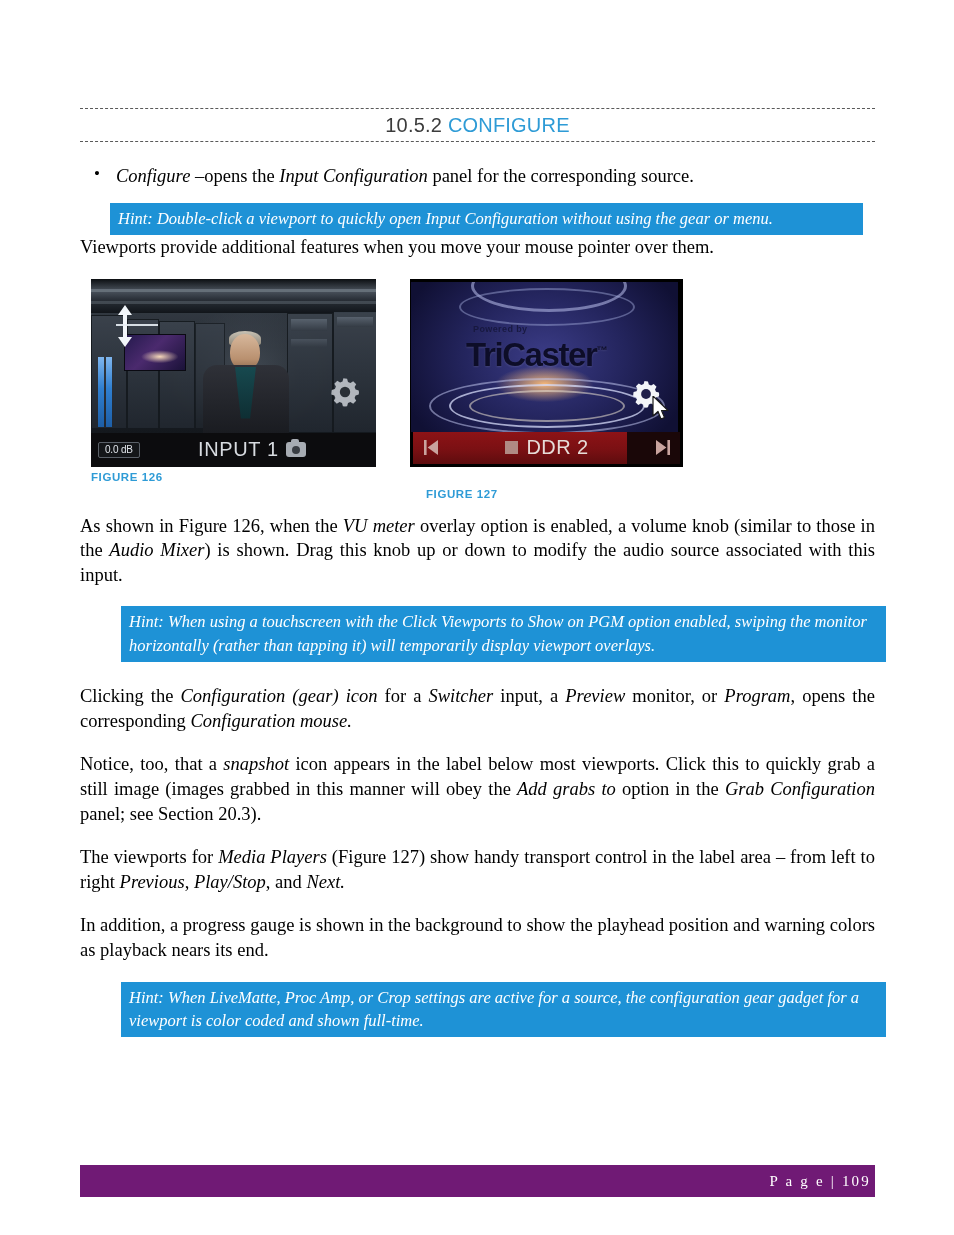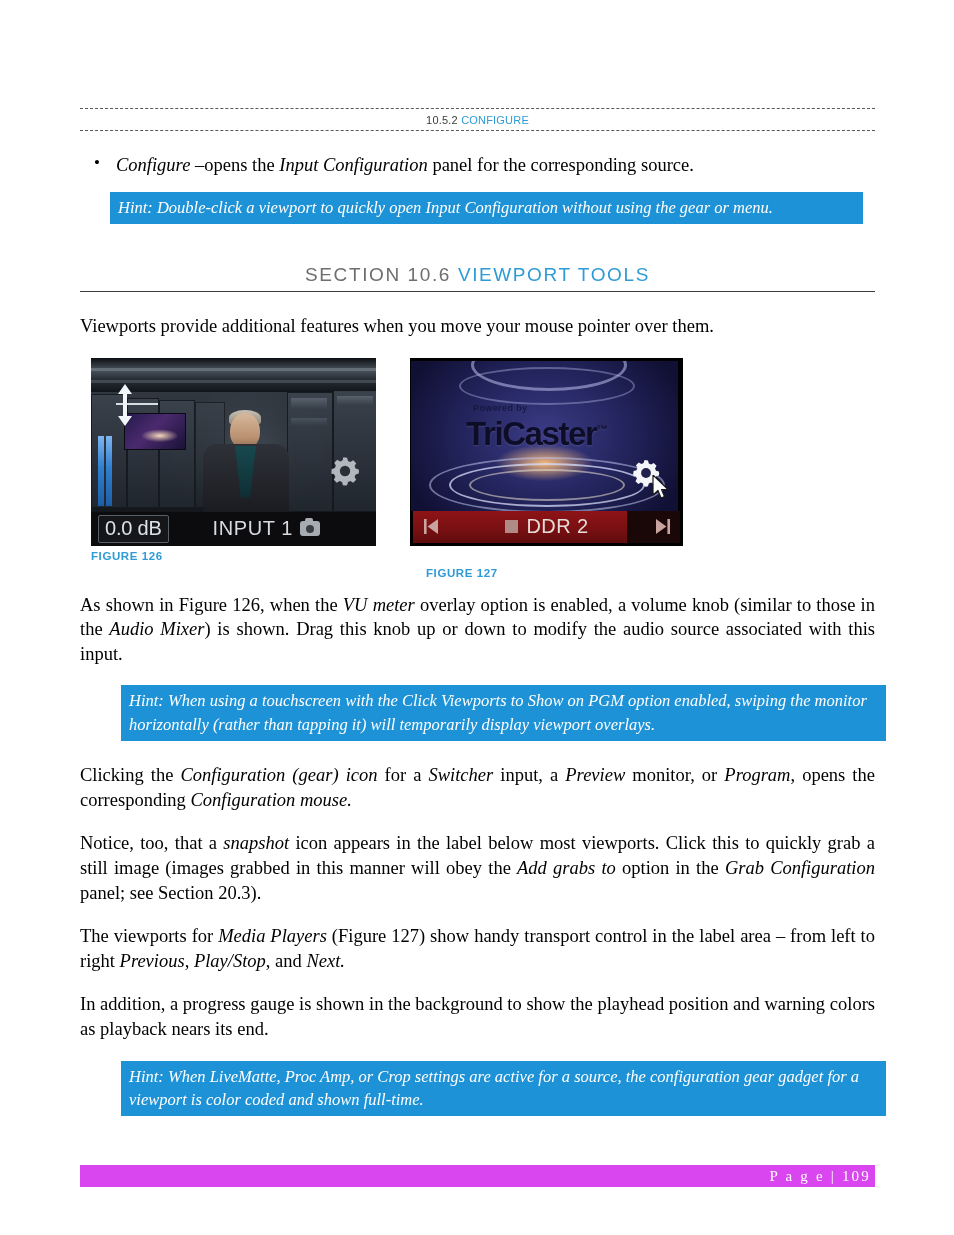--- a/index.html
+++ b/index.html
@@ -28,21 +28,21 @@
     width: 795px;
   }
 
   
   .subhead {
     border-top: 1px dashed #595959;
     border-bottom: 1px dashed #595959;
     text-align: center;
     padding: 5px 0 4px 0;
     font-family: "Liberation Sans", sans-serif;
-    font-size: 11px;
+    font-size: 20px;
     letter-spacing: 0.2px;
     margin-bottom: 22px;
   }
   .subhead .num { color: #3c3c3c; }
   .subhead .ttl { color: #2e9bd6; }
 
   
   p.body {
     font-size: 18.5px;
     line-height: 1.33;
@@ -207,21 +207,21 @@
   }
   
   .vp1 .labelbar {
     position: absolute; left: 0; top: 154px; width: 285px; height: 34px;
     background: #0c0c0e;
     display: flex;
     align-items: center;
   }
   .vp1 .db {
     font-family: "Liberation Sans", sans-serif;
-    font-size: 20px;
+    font-size: 10px;
     color: #dfe3e8;
     border: 1.5px solid #5a6068;
     border-radius: 2px;
     padding: 1px 6px 2px 6px;
     margin-left: 7px;
     background: #141619;
     letter-spacing: -0.2px;
   }
   .vp1 .inlabel {
     flex: 1;
@@ -364,22 +364,22 @@
     width: 13px; height: 13px;
     background: #b08a84;
   }
 
   
   .footer {
     position: absolute;
     left: 80px;
     top: 1165px;
     width: 795px;
-    height: 22px;
-    background: #d946ef;
+    height: 32px;
+    background: #701a75;
     color: #ffffff;
     font-family: "Liberation Serif", serif;
     font-size: 15px;
     display: flex;
     align-items: center;
     justify-content: flex-end;
     padding-right: 4px;
     box-sizing: border-box;
     letter-spacing: 2.2px;
   }
@@ -395,23 +395,20 @@
       <span class="num">10.5.2</span><span> </span><span class="ttl">CONFIGURE</span>
     </div>
 
 
     <ul class="bullets">
       <li><span class="i">Configure</span><span> –opens the </span><span class="i">Input Configuration</span><span> panel for the corresponding source.</span></li>
     </ul>
 
     <div class="hint">Hint: Double-click a viewport to quickly open Input Configuration without using the gear or menu.</div>
 
-    <div class="secthead">
-      <span class="num">SECTION 10.6</span><span> </span><span class="ttl">VIEWPORT TOOLS</span>
-    </div>
 
     <p class="body nojust">Viewports provide additional features when you move your mouse pointer over them.</p>
 
     <div class="figrow">
 
       <div class="vp1">
         <div class="video">
           <div class="ceiling"></div>
           <div class="ceilbeam" style="left:0;top:10px;width:285px;"></div>
           <div class="ceilbeam" style="left:0;top:22px;width:285px;opacity:.4;"></div>

